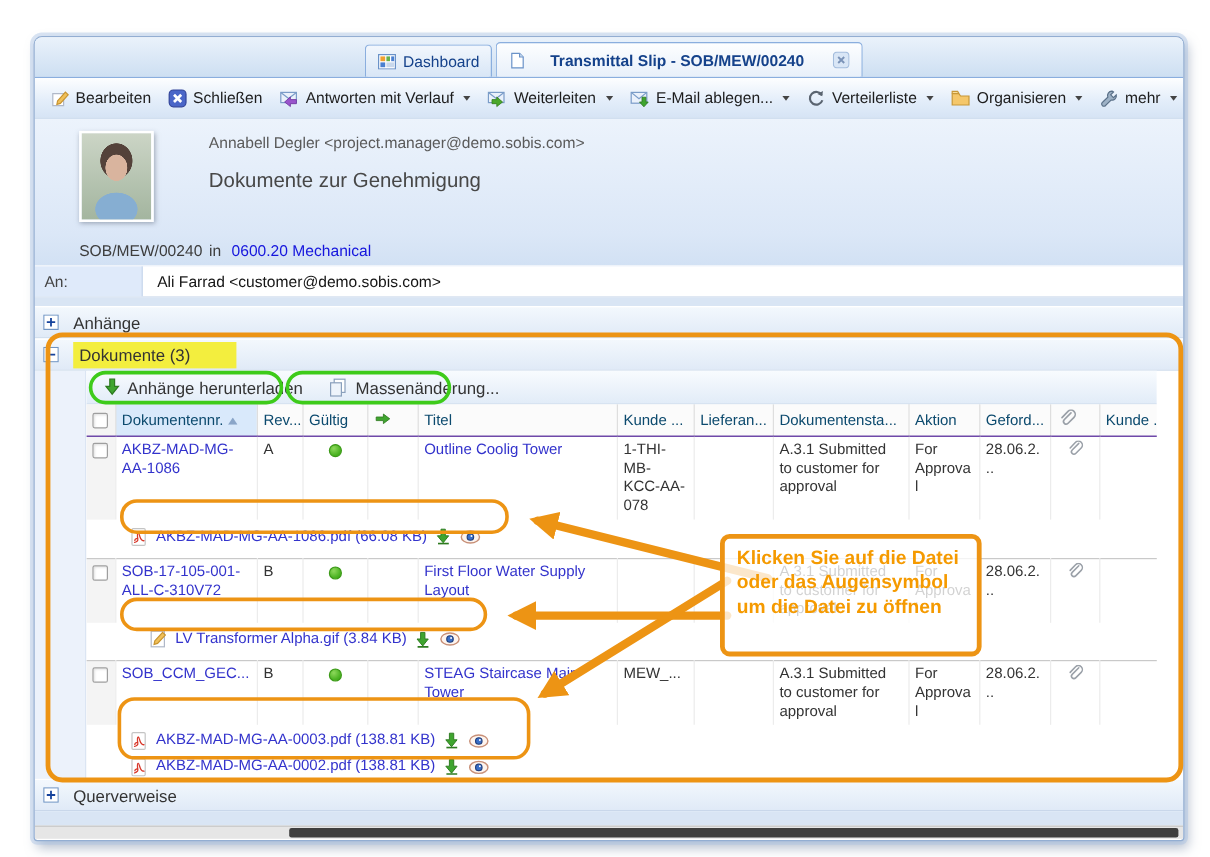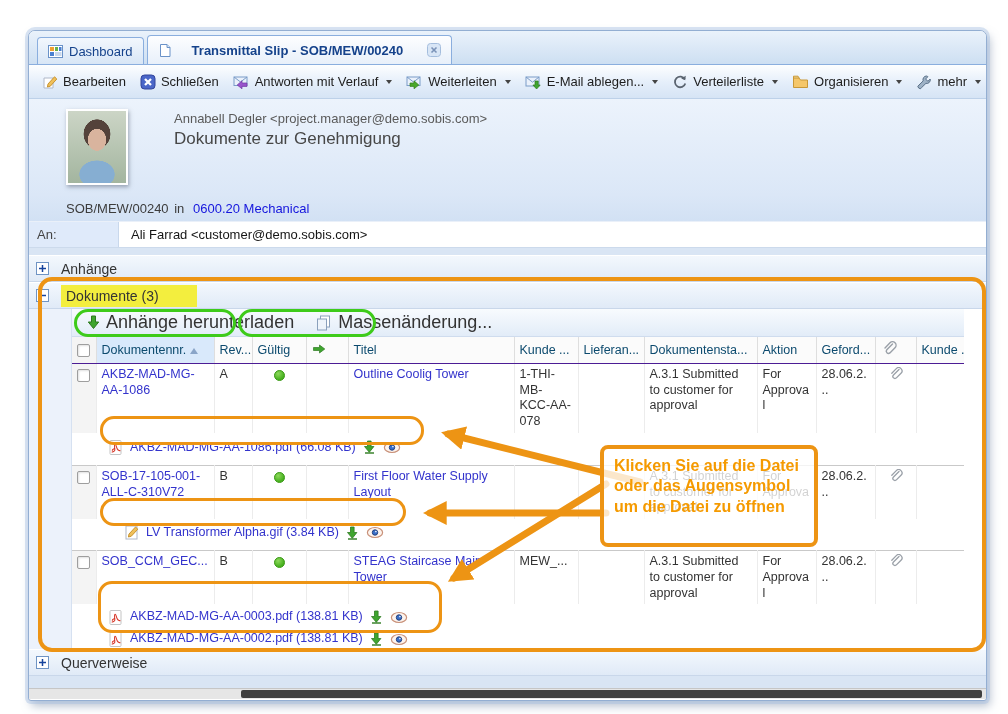--- a/index.html
+++ b/index.html
@@ -6,21 +6,21 @@
   html,body { width:1008px; height:714px; background:#fff; overflow:hidden;
     font-family:"Liberation Sans", sans-serif; position:relative; }
 
   
   .window { position:absolute; left:28px; top:30px; width:959px; height:671px;
     border:1px solid #93aed2; border-radius:7px 7px 3px 3px; background:#fff; overflow:hidden;
     box-shadow:0 0 0 3px rgba(170,195,228,.45), 3px 5px 10px rgba(110,130,160,.5); }
 
   
   .tabbar { height:34px; background:linear-gradient(#eaf2fb,#cddff2); border-bottom:1px solid #8aaede;
-    display:flex; align-items:flex-end; gap:3px; padding:3px 0 0 8px; }
+    display:flex; align-items:flex-end; gap:3px; padding:3px 0 0 8px;justify-content:center; }
   .tab { display:inline-flex; align-items:center; gap:6px; height:27px; padding:0 10px;
     border:1px solid #8aaede; border-bottom:none; border-radius:4px 4px 0 0;
     background:linear-gradient(#f2f7fd,#d8e6f6); color:#15428b; font-size:13px; cursor:default; }
   .tab.active { background:linear-gradient(#fdfeff,#e8f0fa); font-weight:bold; height:29px;gap:20px; }
   .tab .ticon { display:inline-flex; }
   .tab-close { display:inline-flex; margin-left:4px; }
 
   
   .toolbar { height:34px; background:linear-gradient(#fdfeff,#e4eefa 55%,#d6e4f5);
     border-bottom:1px solid #bdd1e9; display:flex; align-items:center; padding:0 6px; font-size:13px; color:#1d1d1d; }
@@ -32,21 +32,21 @@
   .msg-top { height:96px; background:linear-gradient(#ecf3fc,#dbe7f7); position:relative; }
   .avatar { position:absolute; left:37px; top:10px; width:62px; height:76px;
     border:2px solid #fff; box-shadow:1px 2px 4px rgba(80,90,110,.5);
     background:
       radial-gradient(ellipse 15px 18px at 50% 40%, #d9b49e 0%, #d9b49e 60%, rgba(0,0,0,0) 62%),
       radial-gradient(ellipse 22px 24px at 50% 32%, #54423a 0%, #54423a 60%, rgba(0,0,0,0) 62%),
       radial-gradient(ellipse 28px 22px at 50% 88%, #86aed2 0%, #86aed2 62%, rgba(0,0,0,0) 64%),
       linear-gradient(#ccd5c6,#a3b59f); }
   .msg-meta { position:absolute; left:145px; top:12px; }
   .sender { font-size:13px; color:#5a5a5a; }
-  .subject { font-size:17px; color:#474747; margin-top:3px; }
+  .subject { font-size:17px; color:#474747; margin-top:15px; }
   .ref-line { height:26px; background:linear-gradient(#dbe7f7,#d2e1f4); font-size:13px; color:#3c3c3c;
     padding:6px 0 0 37px; }
   .ref-line a { color:#1515dd; text-decoration:none; margin-left:5px; }
   .ref-line .refno { margin-right:2px; }
 
   .an-row { height:27px; display:flex; background:#fff; border-top:1px solid #eaf0f9; border-bottom:1px solid #ccdaec; font-size:13px; }
   .an-label { width:90px; background:#dfeafa; color:#444; padding:5px 8px; border-right:1px solid #c9d8ec; }
   .an-value { padding:5px 12px; color:#151515; }
   .gap { height:7px; background:#d9e5f4; }
 
@@ -56,21 +56,21 @@
     font-size:14px; color:#333; }
   .bar .exp { display:inline-flex; cursor:pointer; }
   .hl { background:#f3ee3e; padding:3px 38px 3px 5px; }
 
   
   .doc-body { height:340px; display:flex; background:#fff; }
   .gutter { width:43px; background:#ecf2fb; border-right:1px solid #d6e1f1; }
   .gridwrap { flex:1; margin-right:22px; overflow:hidden; background:#fff; }
   .grid-toolbar { height:28px; background:linear-gradient(#f8fbfe,#e2ecf8); border-bottom:1px solid #cfdcee;
     display:flex; align-items:center; gap:10px; padding-left:9px; }
-  .gbtn { display:inline-flex; align-items:center; gap:6px; font-size:18px; color:#333; padding:3px 6px; background:none; border:none; cursor:default; white-space:nowrap; }
+  .gbtn { display:inline-flex; align-items:center; gap:6px; font-size:14px; color:#333; padding:3px 6px; background:none; border:none; cursor:default; white-space:nowrap; }
 
   table.grid { border-collapse:collapse; table-layout:fixed; width:919px; font-size:12.5px; color:#333; }
   .grid th { font-weight:normal; color:#0c4a6e; text-align:left; padding:4px 5px; background:#fbfbfb;
     border-right:1px solid #dedede; border-bottom:1px solid #4c1d95; height:24px; white-space:nowrap; overflow:hidden; cursor:pointer; }
   .grid th.sorted { background:#d9e9fb; }
   .grid th .sort { display:inline-block; margin-left:4px; }
   .grid td { vertical-align:top; padding:3px 5px; line-height:1.25; }
   tr.docrow td { border-top:1px solid #c9c9c9; border-right:1px solid #ececec; overflow:hidden; word-wrap:break-word; }
   td.ck, th.ck { background:#f4f4f4; text-align:center; }
   .cbox { width:13px; height:13px; background:#fff; border:1px solid #9e9e9e; border-radius:2px; margin:2px auto; box-shadow:inset 1px 1px 2px rgba(0,0,0,.12); }

